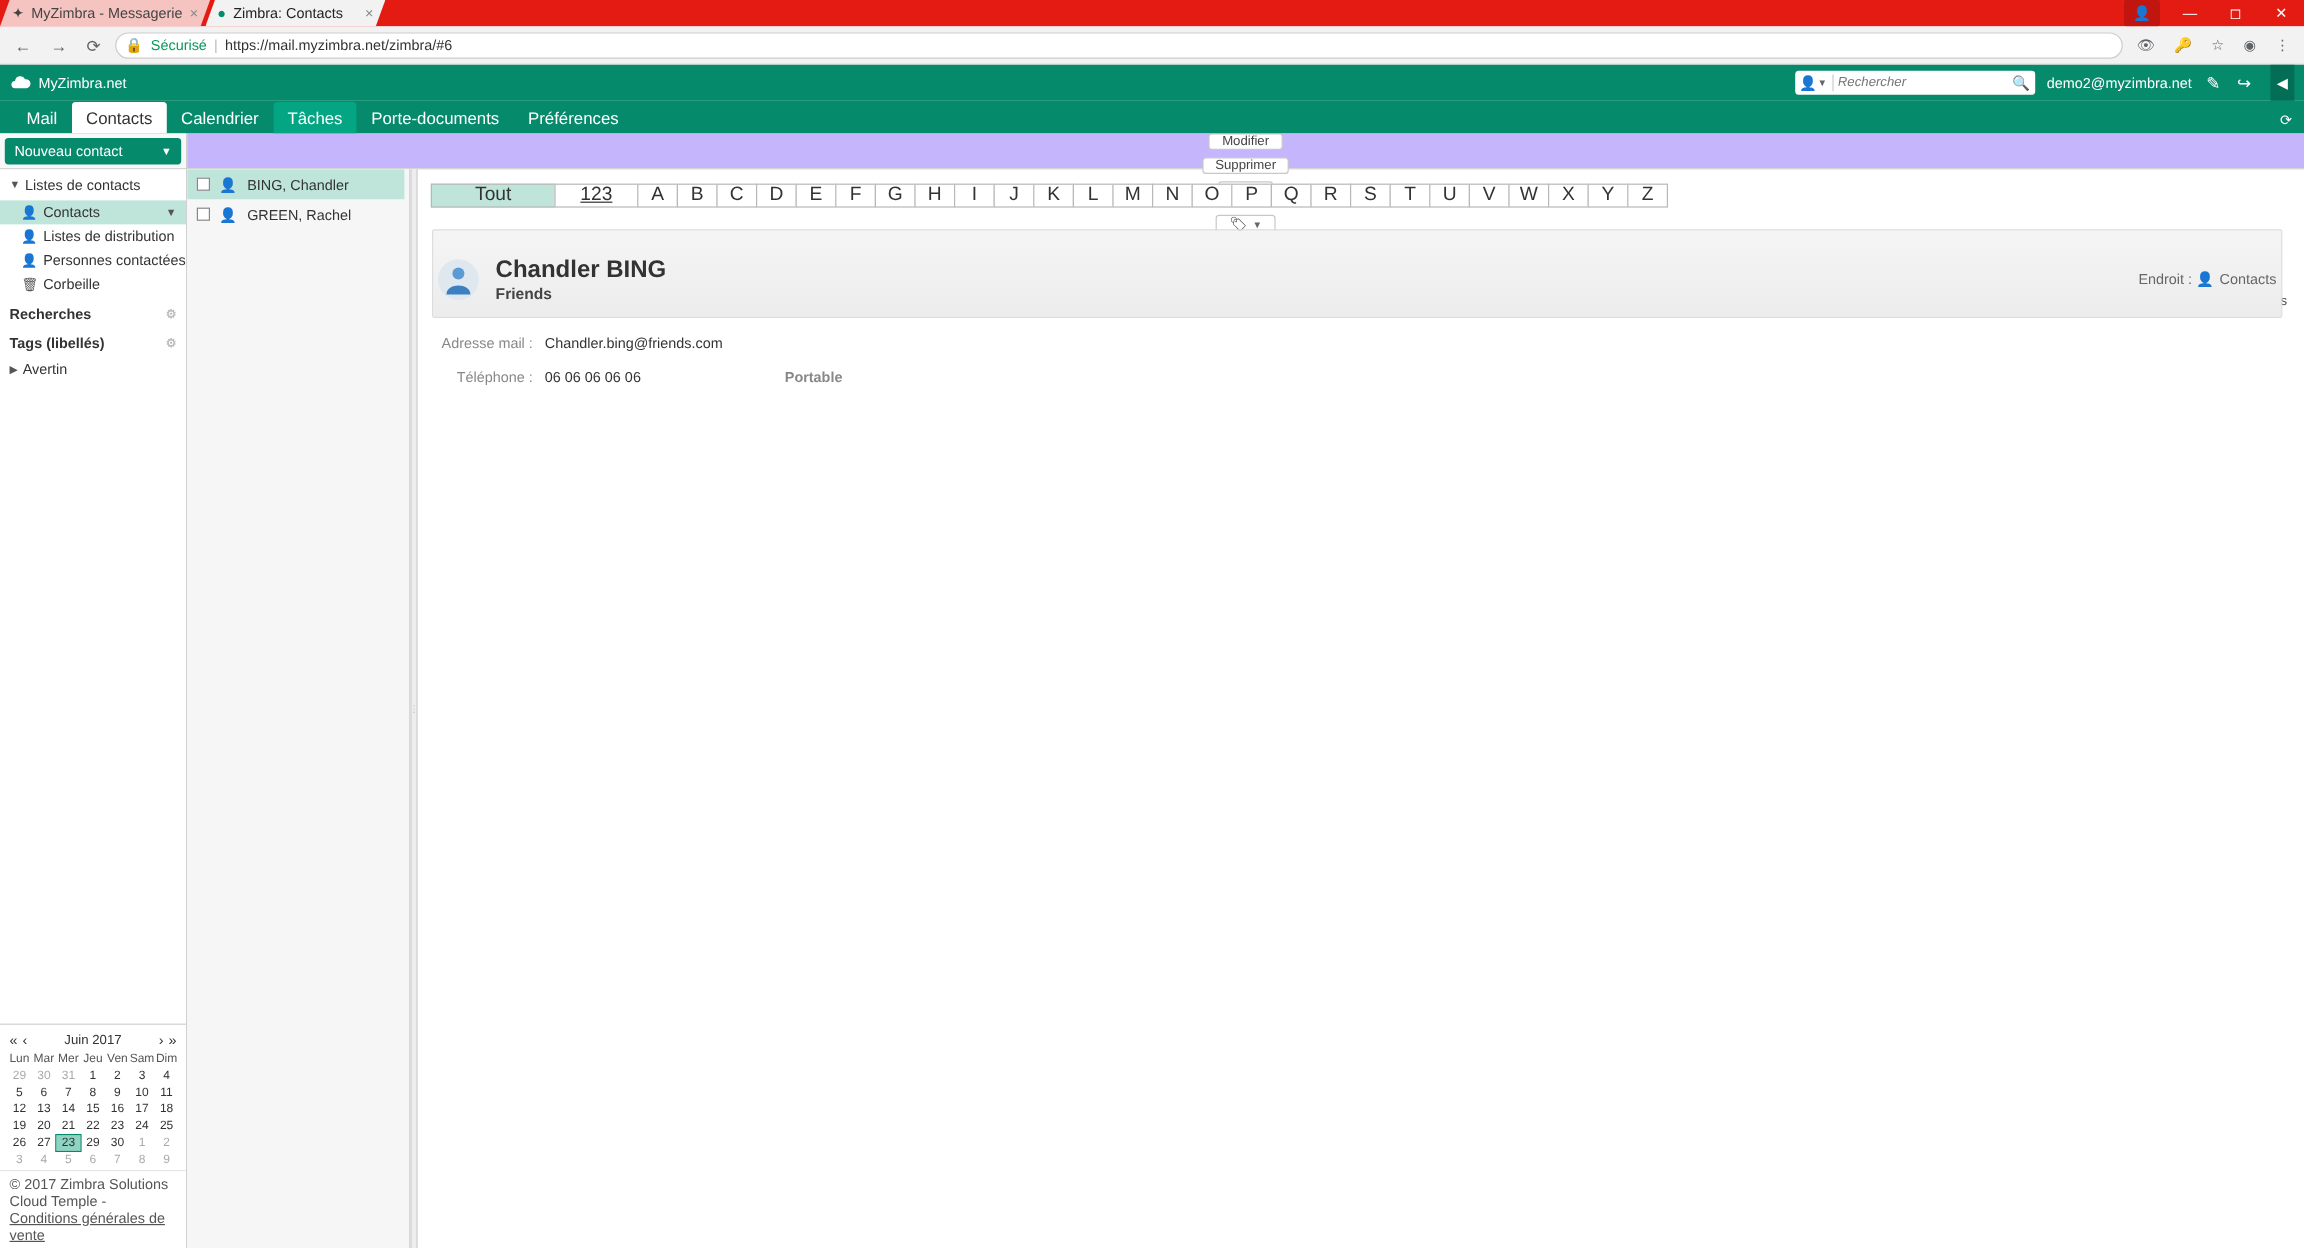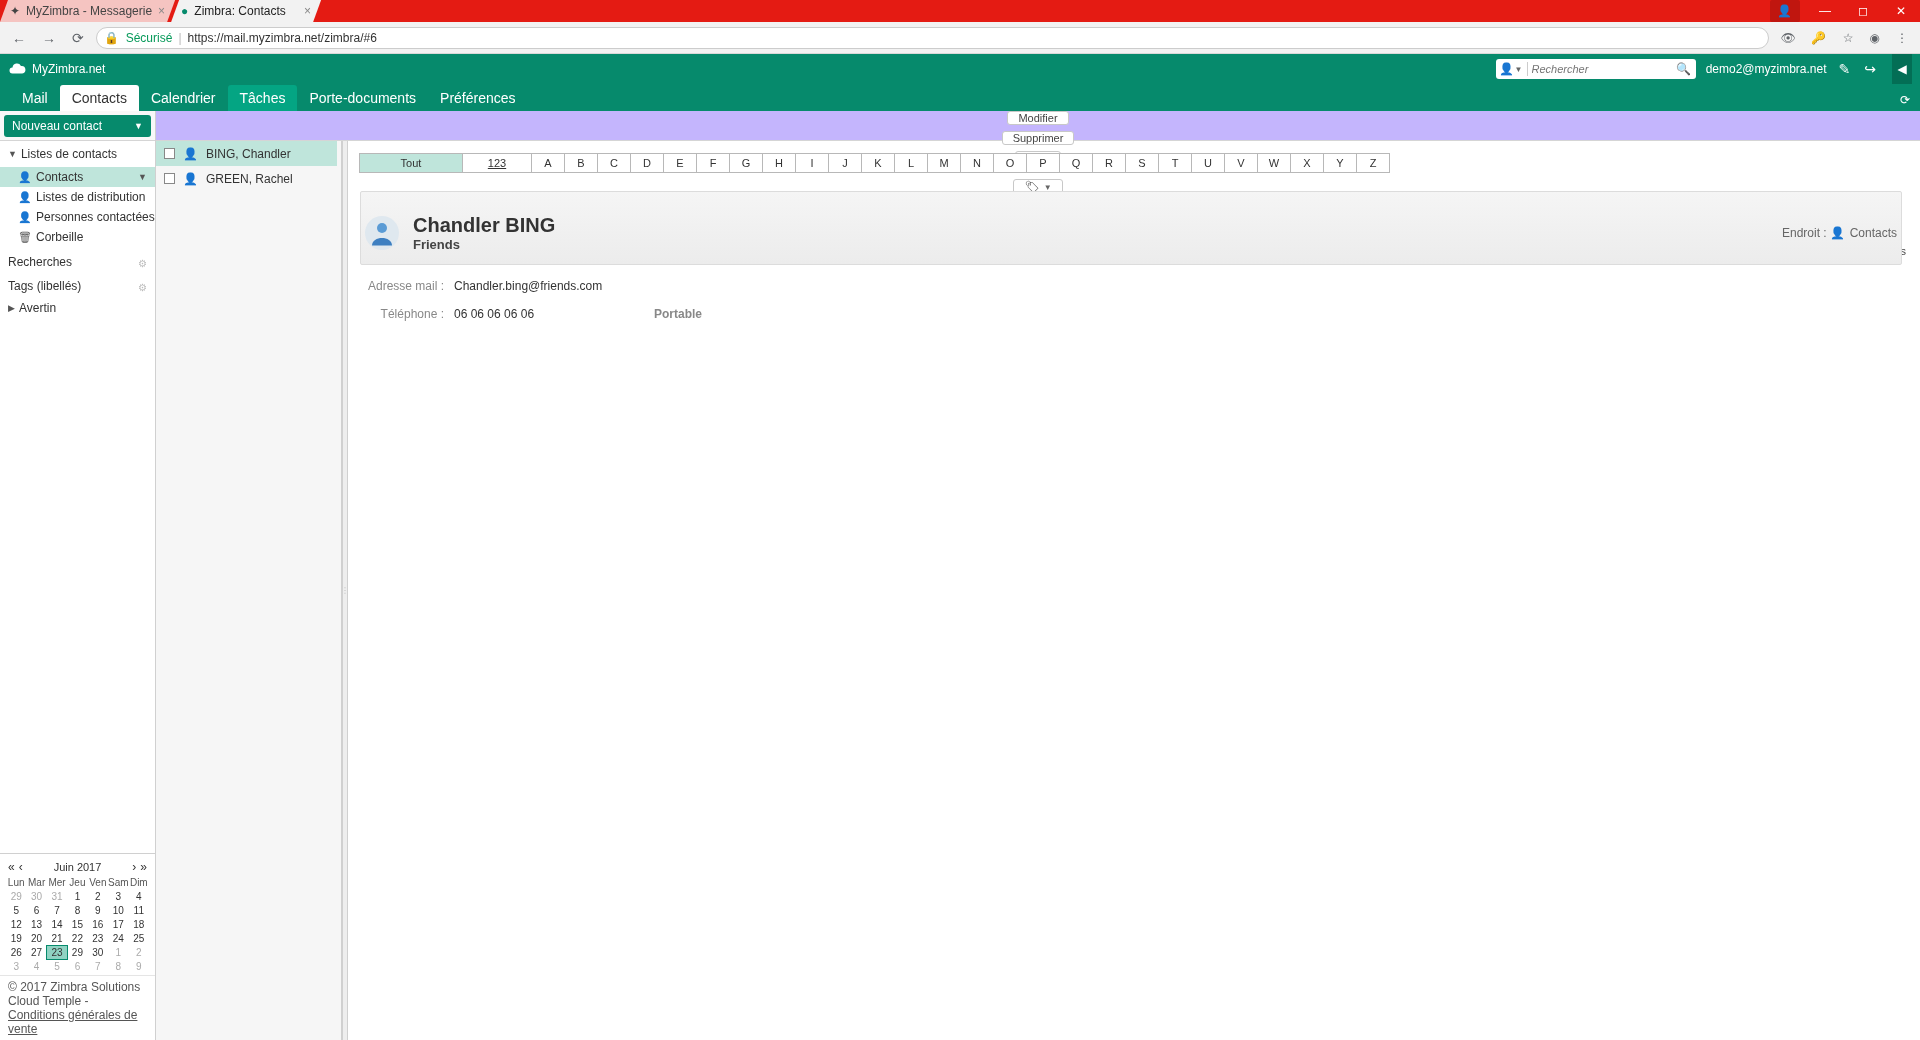--- a/index.html
+++ b/index.html
@@ -46,21 +46,21 @@
 .new-btn-row { height:30px; background:#f8f8f8; border-bottom:1px solid #d5d5d5; display:flex; align-items:center; padding:4px;}
 .new-btn { flex:1; height:22px; background:#068a6c; color:#fff; border:none; border-radius:3px; text-align:left; padding:0 8px; font-size:11px; display:flex; align-items:center; cursor:pointer;}
 .new-btn .caret { margin-left:auto; font-size:9px;}
 .side-list { flex:1; overflow:auto; }
 .side-hdr { padding:6px 8px; font-size:13px; color:#333; display:flex; align-items:center; gap:4px; cursor:pointer;}
 .side-hdr .caret { font-size:9px; color:#555;}
 .side-item { height:20px; display:flex; align-items:center; gap:6px; padding:0 8px 0 18px; font-size:11px; color:#333; cursor:pointer; white-space:nowrap; overflow:hidden;}
 .side-item.active { background:#bfe5db; }
 .side-item .mi { color:#555; font-size:11px; width:12px; text-align:center;}
 .side-item .dd { margin-left:auto; font-size:9px; color:#555;}
-.side-sec { padding:8px 8px 2px; font-size:13px; color:#333; display:flex; align-items:flex-end;}
+.side-sec { padding:8px 8px 2px; font-size:13px; color:#333; display:flex; align-items:center;font-weight:bold;}
 .side-sec .gear { margin-left:auto; color:#bbb; font-size:10px;}
 .mini-cal { margin-top:auto; padding:4px 6px 2px; border-top:1px solid #d0d0d0; font-size:10px; color:#333;}
 .cal-nav { display:flex; align-items:center; justify-content:space-between; padding:2px 0;}
 .cal-nav .n { cursor:pointer; padding:0 2px; color:#333;}
 .cal-nav .title { flex:1; text-align:center; font-size:11px;}
 .cal-grid { display:grid; grid-template-columns:repeat(7,1fr); text-align:center; gap:1px 0;}
 .cal-grid .dh { color:#555; font-size:10px; padding:1px 0;}
 .cal-grid .d  { color:#333; font-size:10px; padding:1px 0; cursor:pointer;}
 .cal-grid .d.mute { color:#aaa; }
 .cal-grid .d.today { background:#8fd3c2; outline:1px solid #068a6c;}
@@ -76,21 +76,21 @@
 .content-row { flex:1; display:flex; min-height:0;}
 .contact-list { width:186px; border-right:1px solid #d0d0d0; background:#f6f6f6; overflow:auto; position:relative;}
 .contact-list .inner { position:absolute; inset:0 4px 0 0; }
 .list-item { height:25px; display:flex; align-items:center; gap:8px; padding:0 8px; font-size:12px; color:#333; cursor:pointer;}
 .list-item.selected { background:#bfe5db;}
 .list-item .chk { width:11px; height:11px; border:1px solid #888; background:#fff; }
 .list-item .pi { color:#0a6dbf;}
 .splitter { width:6px; background:#eee; border-left:1px solid #d0d0d0; border-right:1px solid #d0d0d0; cursor:col-resize; display:flex; align-items:center; justify-content:center; color:#bbb; font-size:8px;}
 .detail { flex:1; display:flex; flex-direction:column; overflow:auto; padding:12px 18px 0 12px;}
 .alpha-row { display:flex; margin-bottom:18px;}
-.alpha-cell { flex:0 0 34px; height:20px; border:1px solid #b8b8b8; margin-left:-1px; text-align:center; font-size:11px; line-height:18px; color:#333; cursor:pointer; background:#fff;}
+.alpha-cell { flex:0 0 34px; height:20px; border:1px solid #b8b8b8; margin-left:-1px; text-align:center; font-size:16px; line-height:18px; color:#333; cursor:pointer; background:#fff;}
 .alpha-cell:first-child { flex:0 0 104px; background:#bfe5db;}
 .alpha-cell.second { flex:0 0 70px;text-decoration:underline;}
 .card-head { display:flex; align-items:center; gap:14px; padding:22px 4px 12px; border:1px solid #dcdcdc; border-radius:2px; background:linear-gradient(#f5f5f5,#ececec);}
 .avatar { width:34px; height:34px; border-radius:50%; background:#dfe8ef; display:flex; align-items:center; justify-content:center; color:#3d7fc1;}
 .card-head .name { font-size:20px; font-weight:600; color:#333;}
 .card-head .org { font-size:13px; font-weight:600; color:#444;}
 .card-head .loc { margin-left:auto; font-size:12px; color:#666; display:flex; align-items:center; gap:4px;}
 .fields { margin-top:10px; }
 .frow { display:flex; padding:4px 0; font-size:12px;}
 .frow .lbl { width:94px; text-align:right; color:#888; padding-right:10px;}

